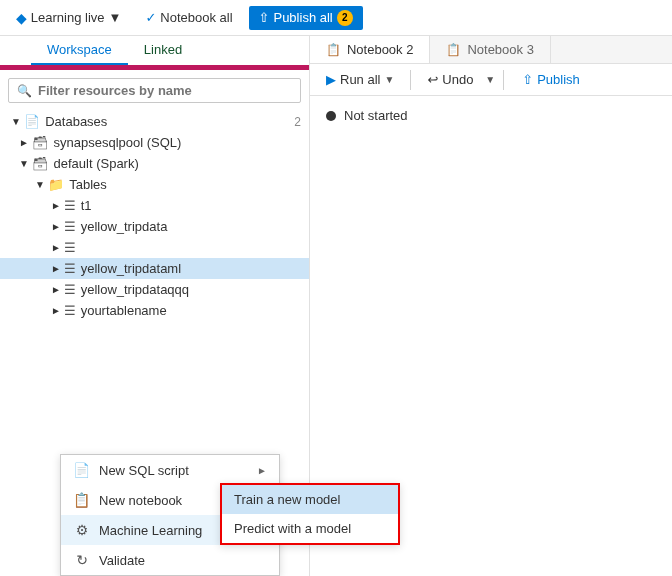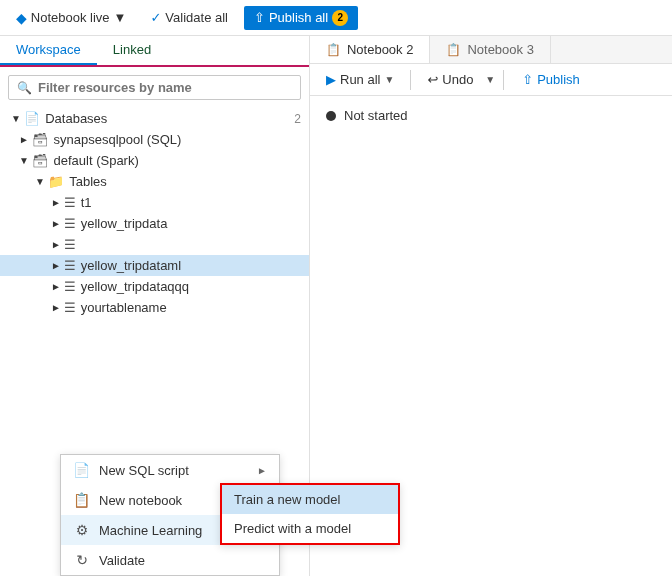--- a/index.html
+++ b/index.html
@@ -47,21 +47,21 @@
     }
     .panel-title { font-size: 14px; font-weight: 600; color: #333; }
     .panel-icons { display: flex; gap: 6px; }
     .panel-icon-btn {
       cursor: pointer; color: #555; font-size: 14px; padding: 2px 4px;
       border-radius: 2px;
     }
 
     
     .tab-row {
-      display: flex; border-bottom: 2px solid #be185d;
+      display: flex; border-bottom: 5px solid #be185d; padding-left: 31px;
     }
     .tab {
       padding: 6px 16px; cursor: pointer; font-size: 13px;
       color: #14532d; border-bottom: 2px solid transparent;
     }
     .tab.active {
       color: #0078d4; border-bottom: 2px solid #0078d4; font-weight: 500;
     }
 
     
@@ -175,26 +175,26 @@
       background: #333; display: inline-block; margin-right: 8px;
     }
     .status-text { font-size: 13px; color: #333; }
   </style>
 </head>
 <body>
 
 <div class="topbar">
   <div class="topbar-item">
     <span class="synapse-icon">◆</span>
-    <span>Notebook live</span>
+    <span>Learning live</span>
     <span>▼</span>
   </div>
   <div class="topbar-item">
     <span class="validate-icon">✓</span>
-    <span>Validate all</span>
+    <span>Notebook all</span>
   </div>
   <button class="publish-btn">
     <span>⇧</span>
     <span>Publish all</span>
     <span class="badge">2</span>
   </button>
 </div>
 
 <div class="main-layout">
 

